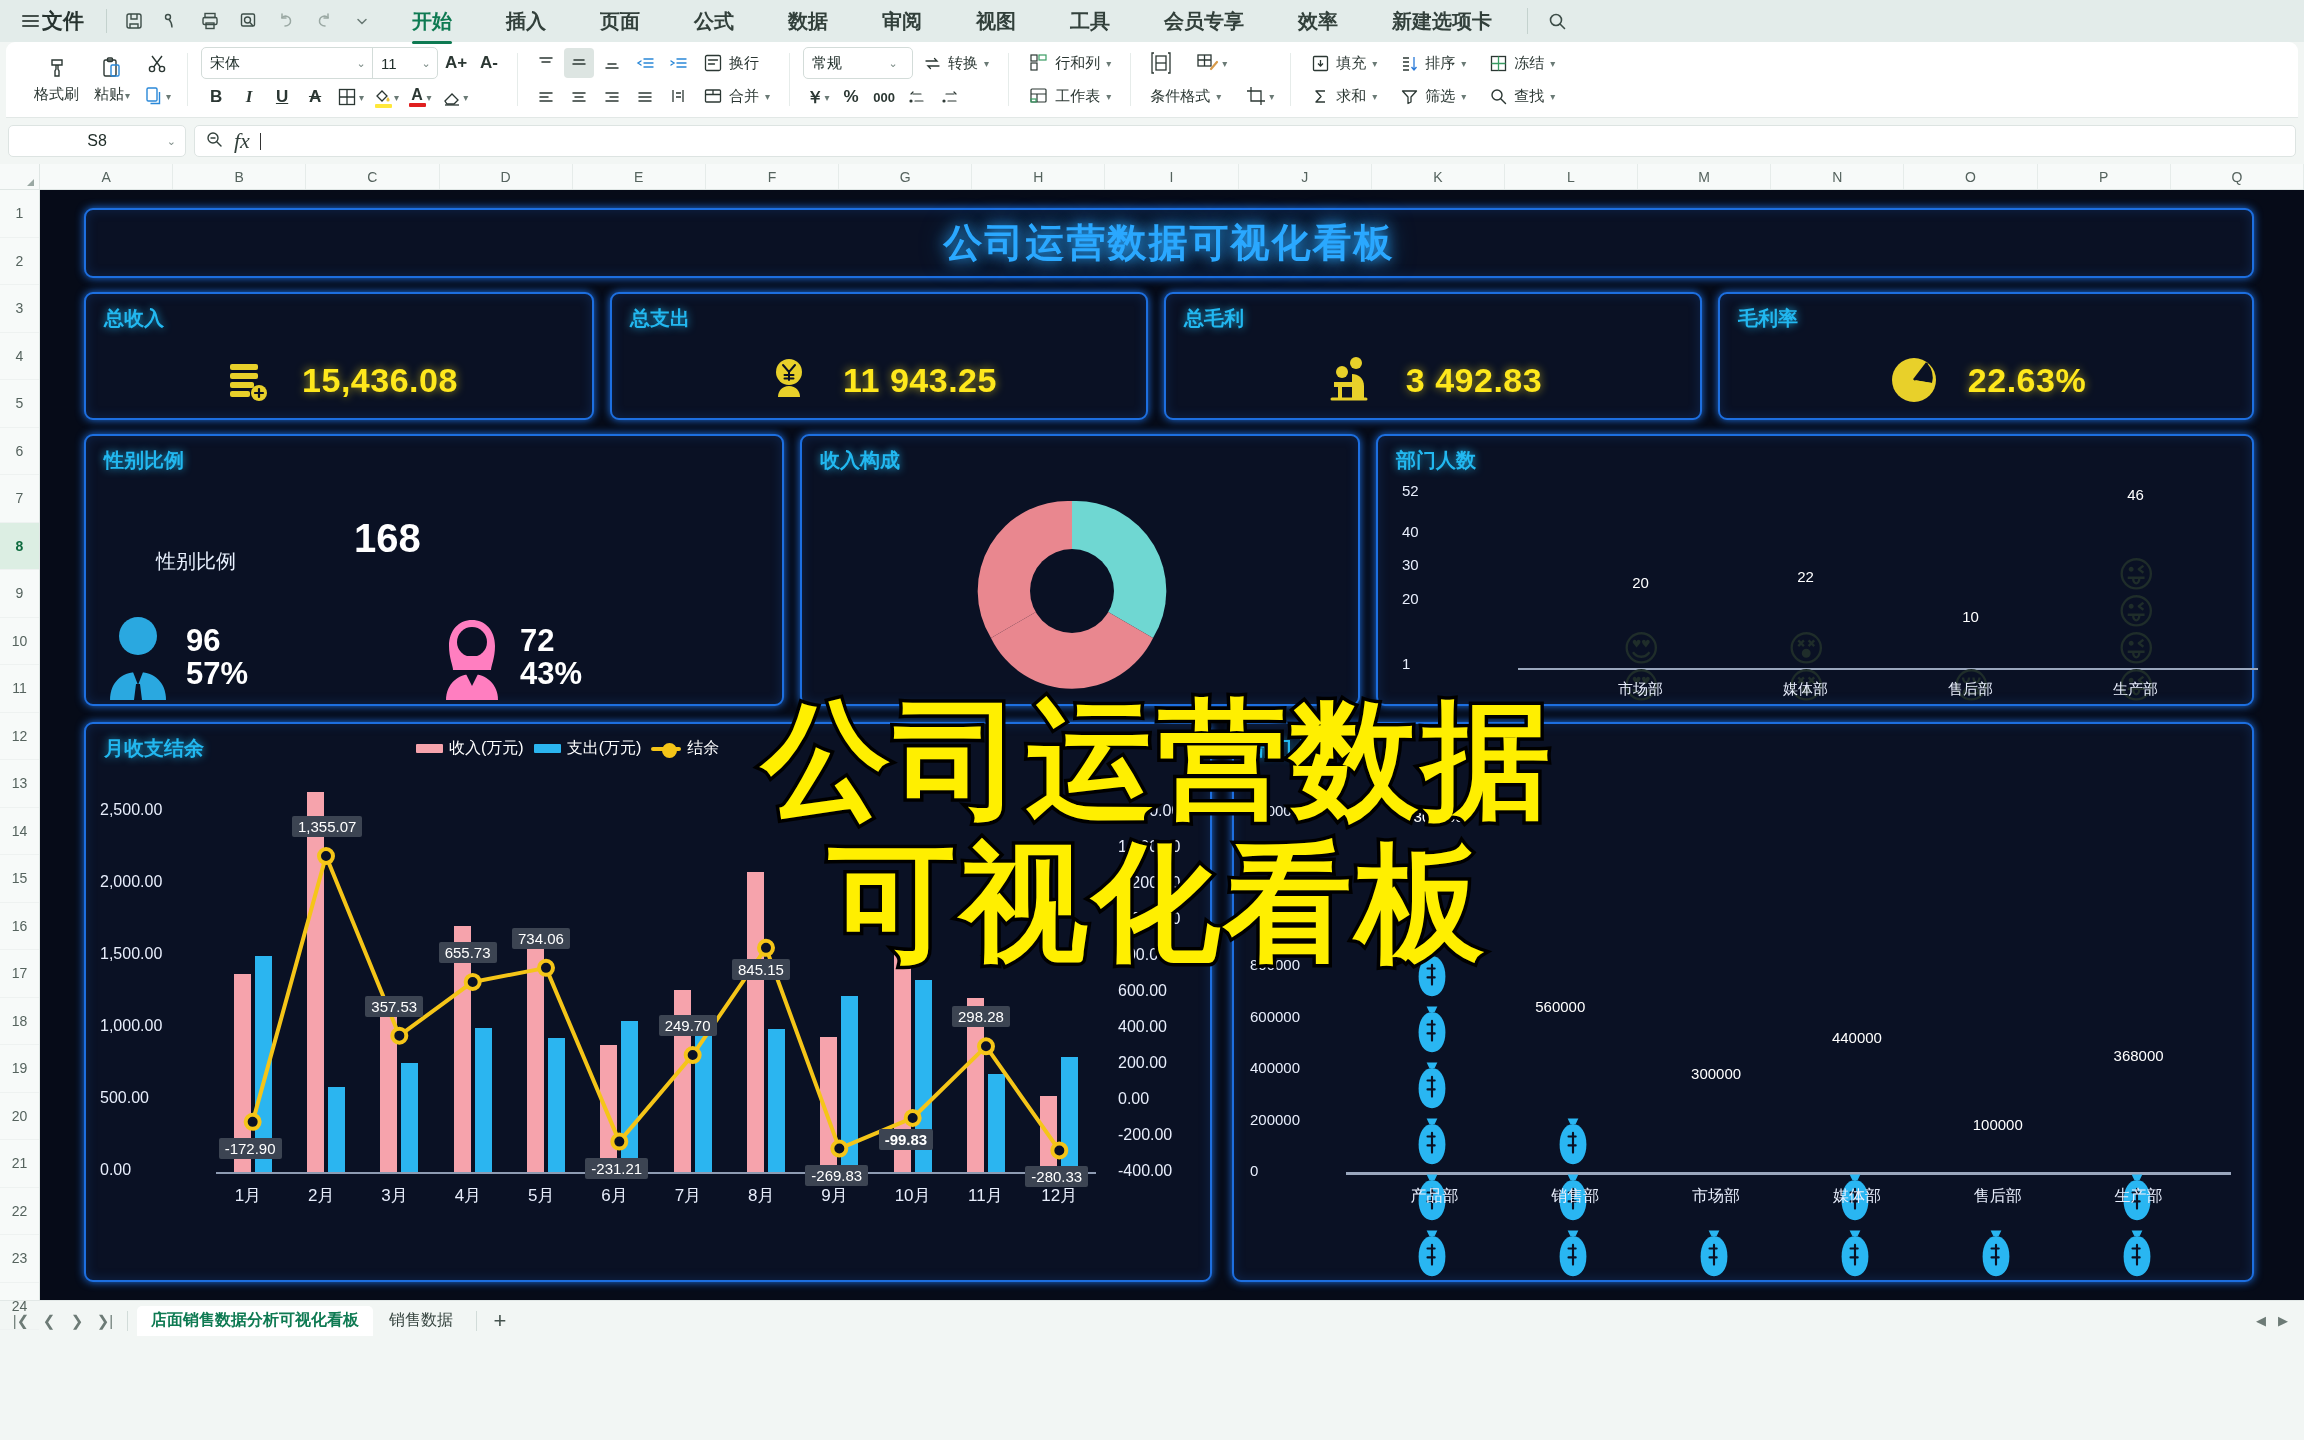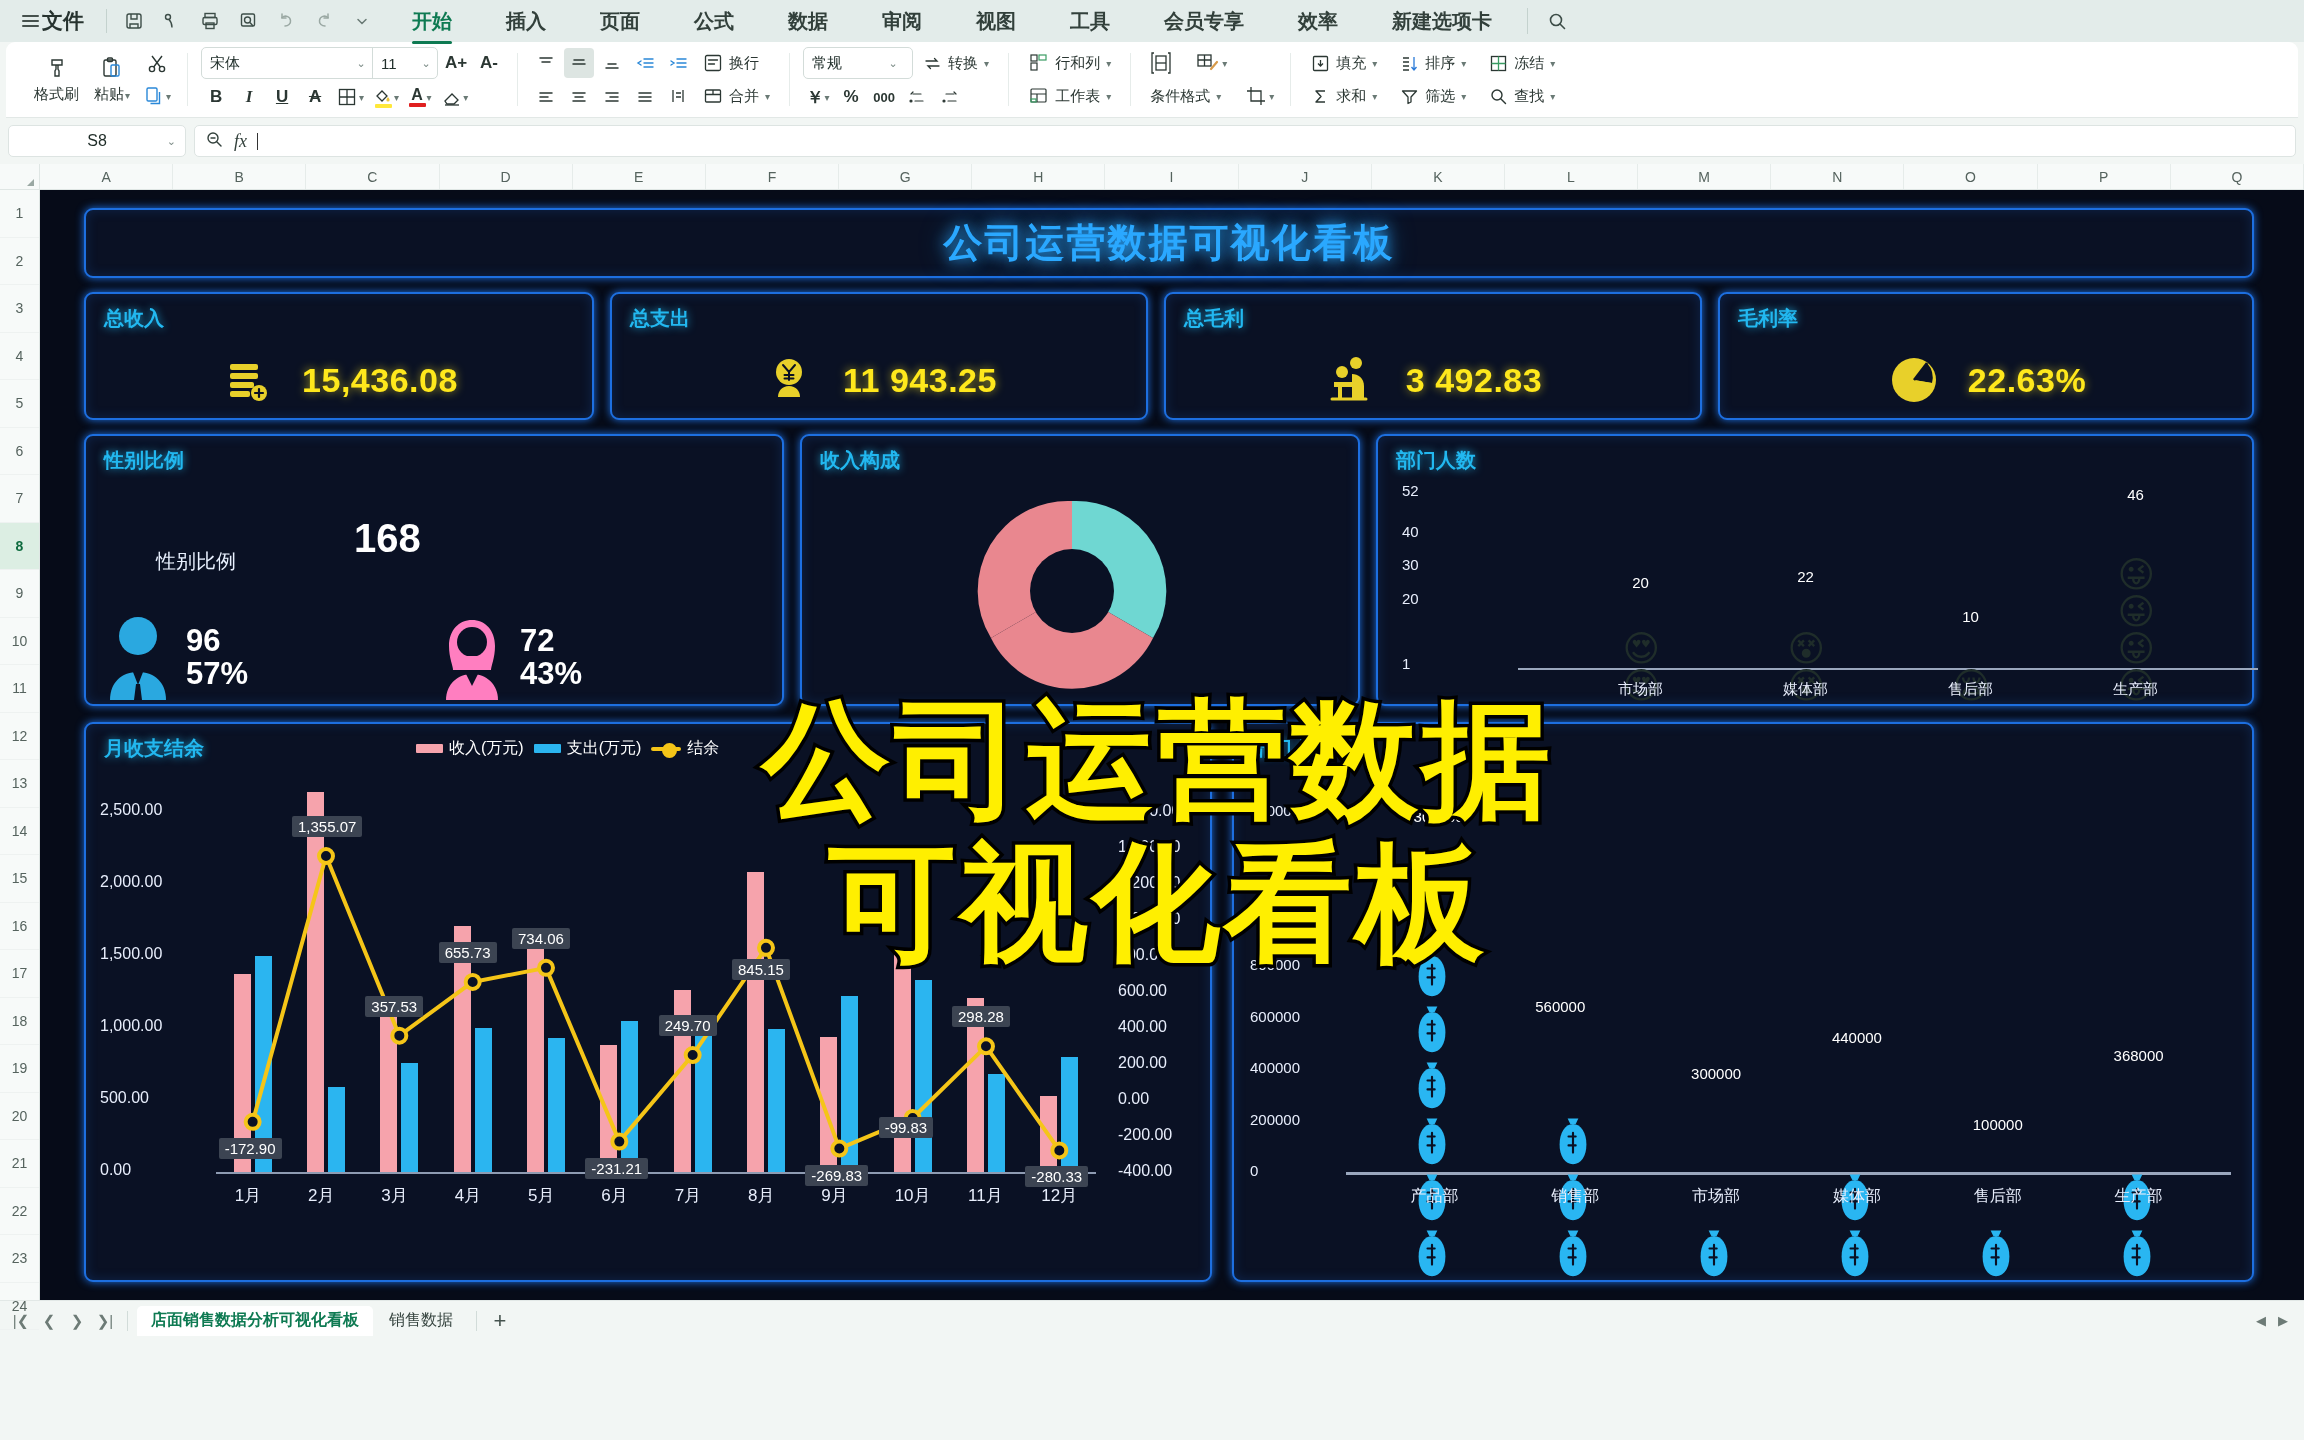--- a/index.html
+++ b/index.html
@@ -69,21 +69,21 @@
   .namebox{
     width:178px;height:32px;background:#fff;border:1px solid #dde4e2;border-radius:5px;
     display:flex;align-items:center;justify-content:center;position:relative;
   }
   .namebox .nbv{font-size:16px;color:#1e2b27;font-weight:500;}
   .namebox .nbc{position:absolute;right:9px;font-size:11px;color:#7d8c87;}
   .fxwrap{
     flex:1;height:32px;background:#fff;border:1px solid #dde4e2;border-radius:5px;
     display:flex;align-items:center;padding:0 10px;gap:10px;
   }
-  .fxwrap .fx{font-size:18px;font-style:italic;font-family:"Liberation Serif",serif;color:#33413c;}
+  .fxwrap .fx{font-size:22px;font-style:italic;font-family:"Liberation Serif",serif;color:#33413c;}
   .fxcursor{width:1px;height:17px;background:#333;}
 
   
   #gridwrap{position:relative;width:100%;height:1136px;background:#fff;}
   #colhdr{height:26px;display:flex;background:#f7faf9;border-bottom:1px solid #dfe6e4;}
   .cornerbox{width:40px;min-width:40px;display:flex;align-items:flex-end;justify-content:flex-end;padding:0 5px 3px 0;border-right:1px solid #dfe6e4;}
   .cornerbox .tri{width:0;height:0;border-left:7px solid transparent;border-bottom:7px solid #9aa8a3;}
   .colcell{
     display:flex;align-items:center;justify-content:center;
     font-size:14px;color:#55635e;border-right:1px solid #e6ecea;cursor:pointer;
@@ -920,21 +920,21 @@
             </svg>
             <div class="dlabel" style="left: 132.667px; top: 365.866px;">-172.90</div>
             <div class="dlabel" style="left: 206px; top: 44.0874px;">1,355.07</div>
             <div class="dlabel" style="left: 279.333px; top: 223.645px;">357.53</div>
             <div class="dlabel" style="left: 352.667px; top: 169.969px;">655.73</div>
             <div class="dlabel" style="left: 426px; top: 155.869px;">734.06</div>
             <div class="dlabel" style="left: 499.333px; top: 385.618px;">-231.21</div>
             <div class="dlabel" style="left: 572.667px; top: 243.054px;">249.70</div>
             <div class="dlabel" style="left: 646px; top: 147px; margin-top: 40px;">845.15</div>
             <div class="dlabel" style="left: 719.333px; top: 392.569px;">-269.83</div>
-            <div class="dlabel" style="left: 792.667px; top: 345px;">-99.83</div>
+            <div class="dlabel" style="left: 792.667px; top: 357px; font-weight: bold;">-99.83</div>
             <div class="dlabel" style="left: 866px; top: 234.31px;">298.28</div>
             <div class="dlabel" style="left: 939.333px; top: 394.459px;">-280.33</div>
           </div>
       </div>
 
       <div class="neon" id="p-deptbar">
         <div class="panel-title">部门人数</div>
         <div id="deptchart" style="position:absolute;left:0;right:0;top:48px;bottom:0;">
             <div class="axlbl sm" style="left: 16px; top: 30px;">1400000</div>
             <div class="axlbl sm" style="left: 16px; top: 81.4286px;">1200000</div>

